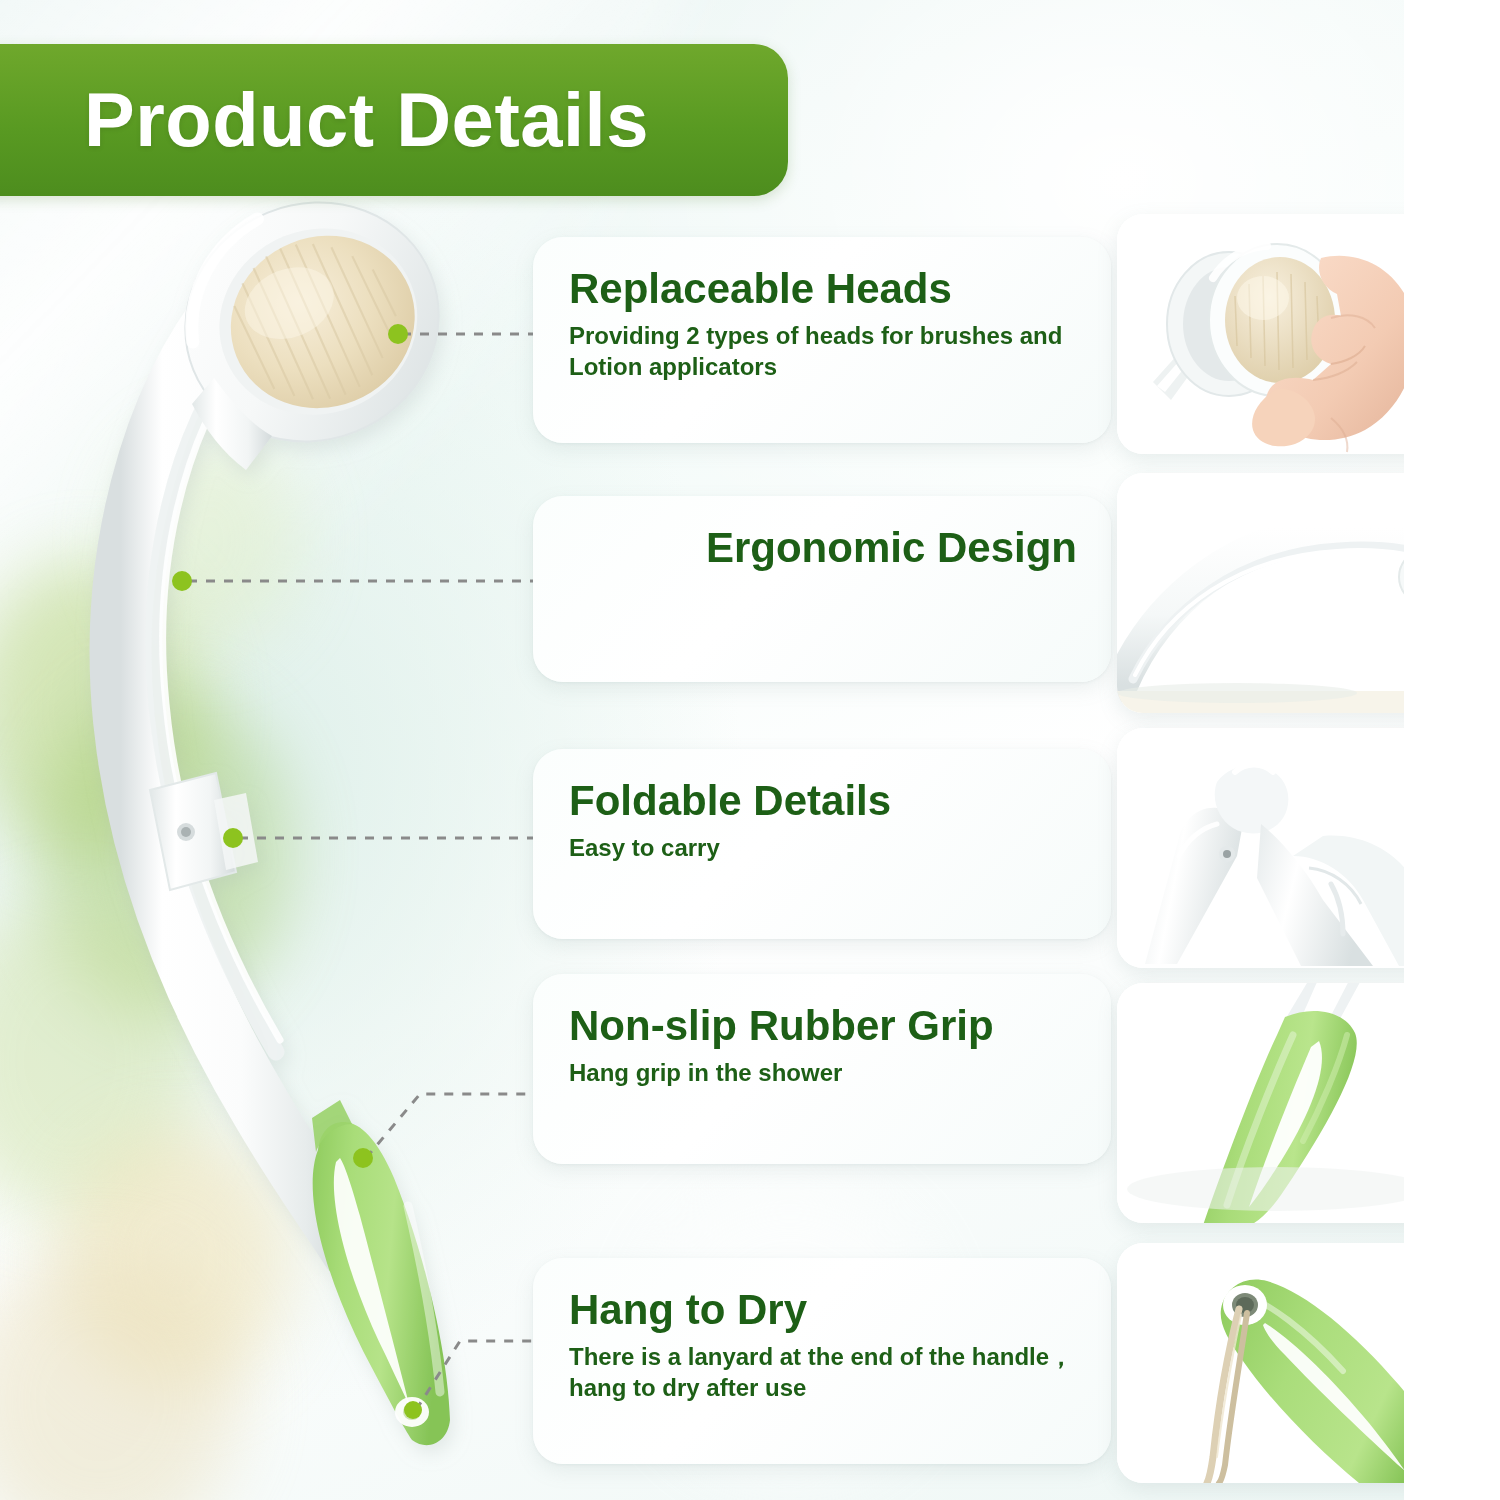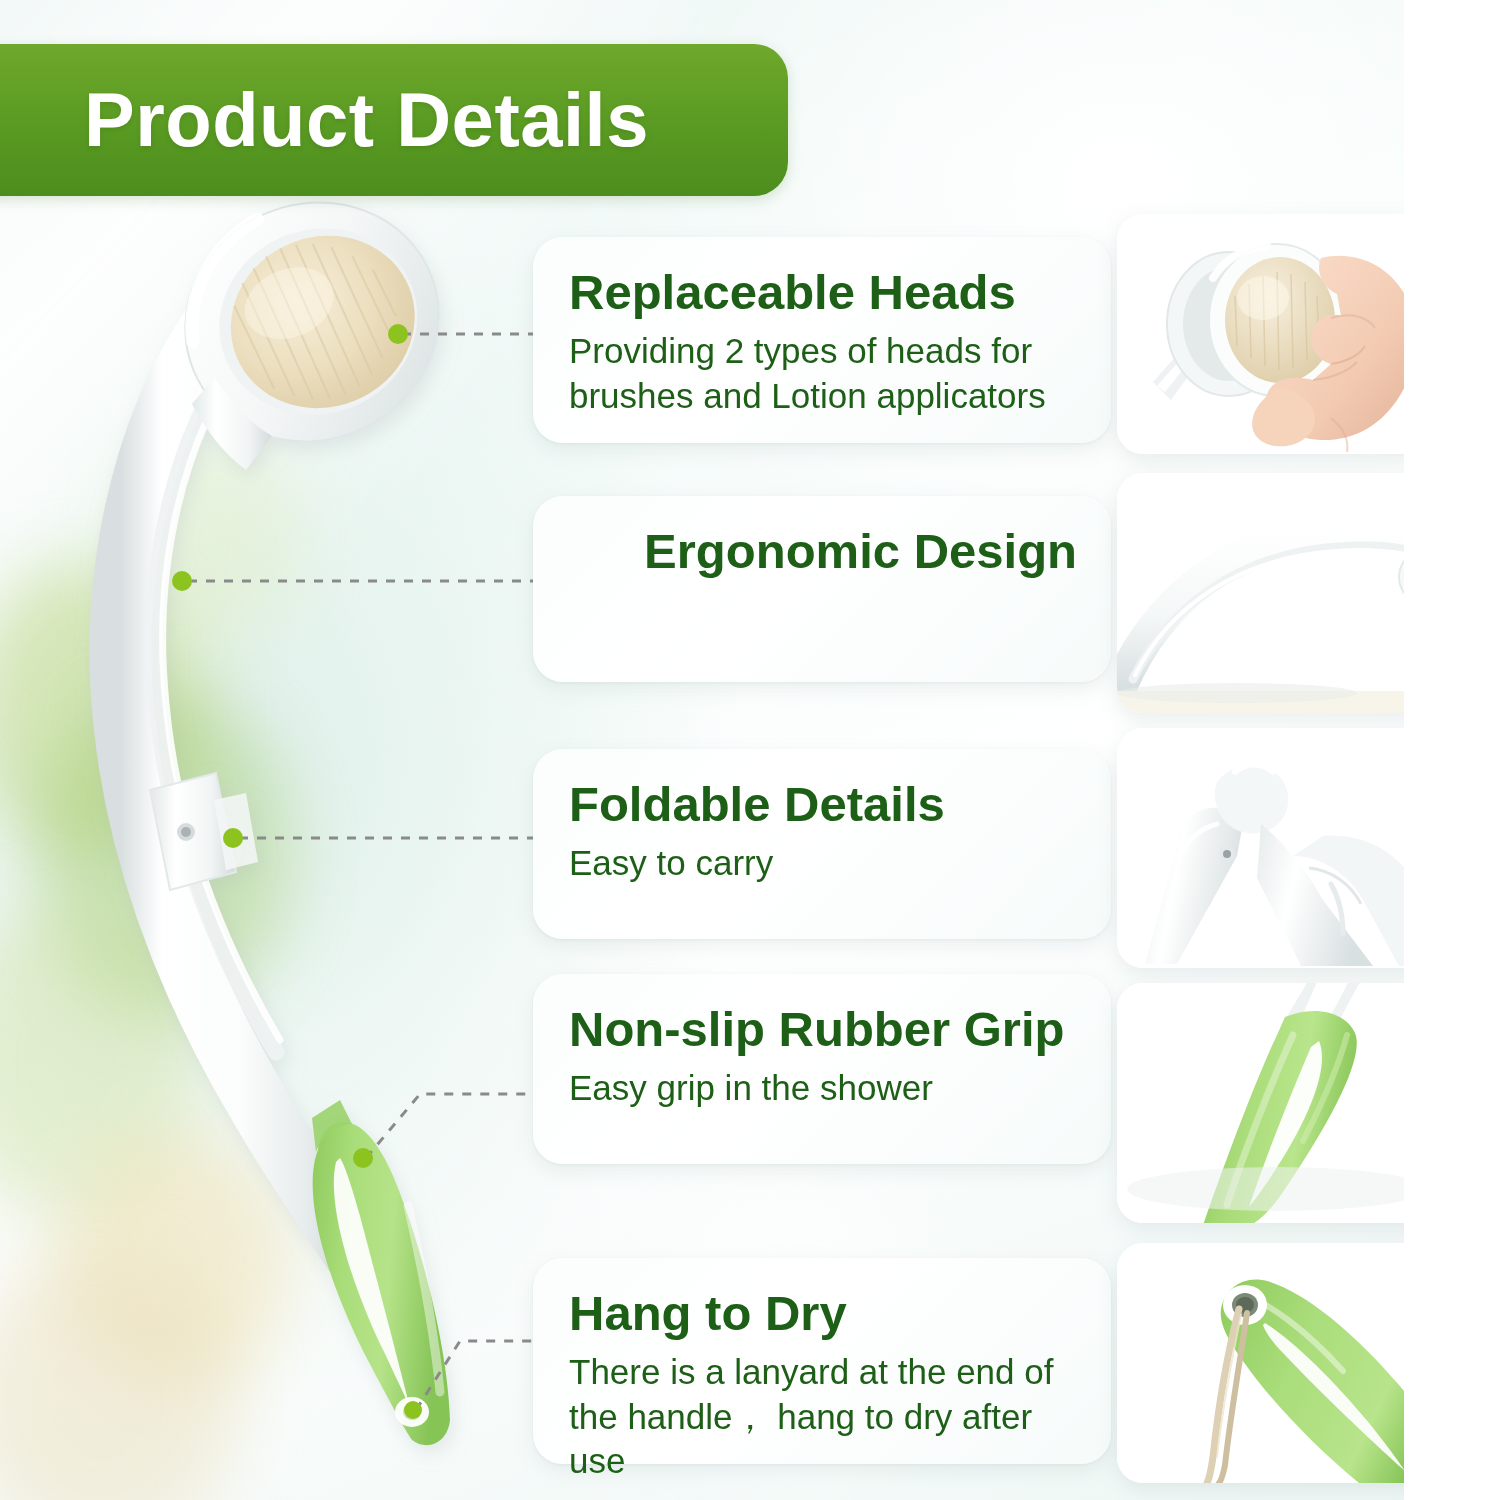--- a/index.html
+++ b/index.html
@@ -83,30 +83,30 @@
     position: absolute;
     left: 533px;
     width: 578px;
     background: linear-gradient(135deg, #fbfefd 0%, #ffffff 42%, #f6fbfa 100%);
     border-radius: 30px;
     box-shadow: 0 7px 20px rgba(120,150,145,.13), 0 1px 3px rgba(120,150,145,.10);
     padding: 28px 34px 30px 36px;
   }
   .card-title {
     color: #1d5f16;
-    font-size: 49px;
+    font-size: 42px;
     font-weight: 700;
     line-height: 1.12;
     margin-bottom: 9px;
     white-space: nowrap;
   }
   .card-desc {
     color: #1d5f16;
-    font-size: 35px;
-    font-weight: 400;
+    font-size: 24px;
+    font-weight: 700;
     line-height: 1.28;
   }
 
   .card.c1 { top: 237px; height: 206px; }
   .card.c2 { top: 496px; height: 186px; text-align: right; }
   .card.c3 { top: 749px; height: 190px; }
   .card.c4 { top: 974px; height: 190px; }
   .card.c5 { top: 1258px; height: 206px; }
 
   
@@ -294,21 +294,21 @@
     <div class="card-title">Ergonomic Design</div>
   </div>
 
   <div class="card c3">
     <div class="card-title">Foldable Details</div>
     <div class="card-desc">Easy to carry</div>
   </div>
 
   <div class="card c4">
     <div class="card-title">Non-slip Rubber Grip</div>
-    <div class="card-desc">Easy grip in the shower</div>
+    <div class="card-desc">Hang grip in the shower</div>
   </div>
 
   <div class="card c5">
     <div class="card-title">Hang to Dry</div>
     <div class="card-desc">There is a lanyard at the end of the handle， hang to dry after use</div>
   </div>
 
   <div class="thumb t1">
     <div class="thumb-inner">
       <svg width="350" height="240" viewBox="0 0 350 240" aria-hidden="true">

